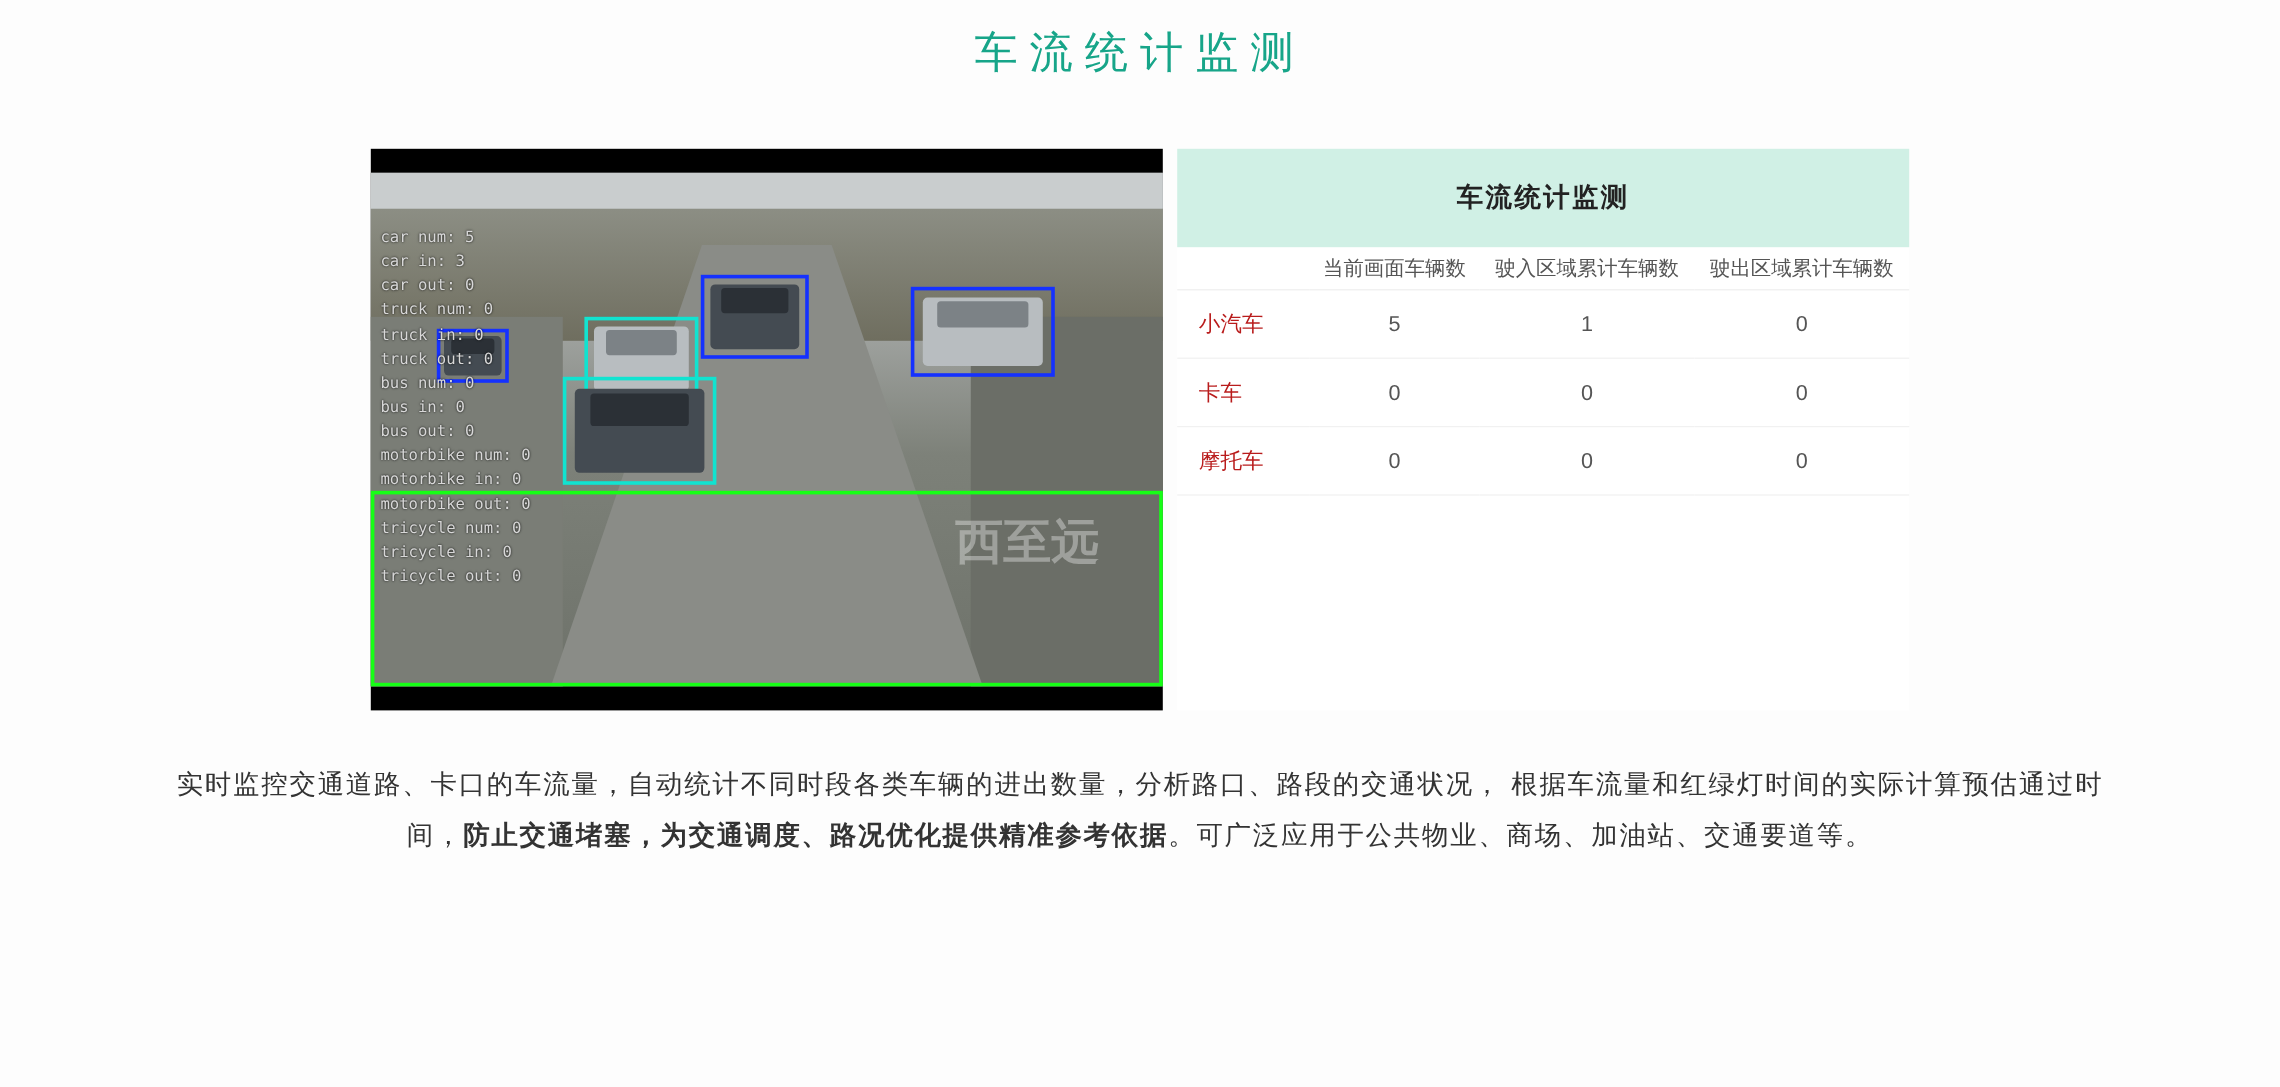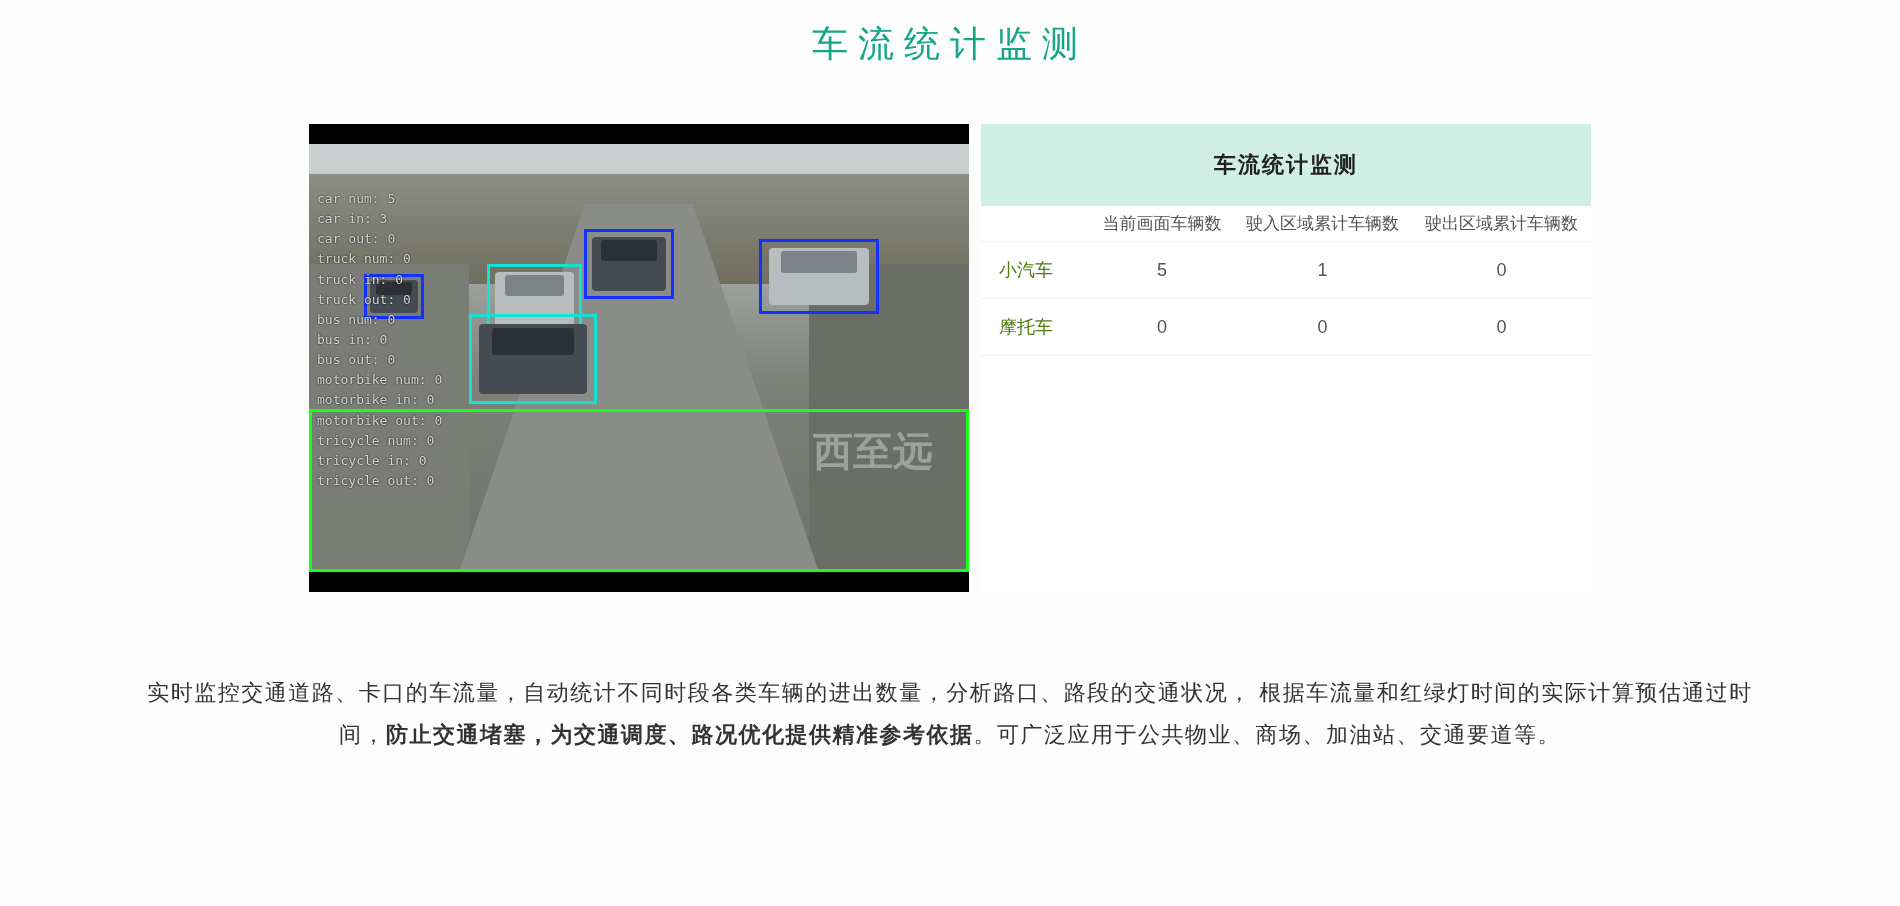--- a/index.html
+++ b/index.html
@@ -63,21 +63,21 @@
   position:absolute;
   left:8px; top:45px;
   color:#d8d8d8;
   font-family: monospace, sans-serif;
   font-size:13px;
   line-height:1.55;
   text-shadow:0 0 2px #000;
 }
 .watermark {
   position:absolute;
-  right:36px; top:280px;
+  right:53px; top:280px;
   font-size:40px;
   color:rgba(255,255,255,0.35);
   font-weight:700;
   pointer-events:none;
 }
 .table-panel {
   background:#fff;
   width:610px;
   flex-shrink:0;
 }
@@ -104,27 +104,27 @@
 .stat-table td {
   text-align:center;
   color:#555;
   font-size:18px;
   padding:16px 6px;
   border-bottom:1px solid #f1f1f1;
 }
 .stat-table td:first-child {
   text-align:left;
   padding-left:18px;
-  color:#4d7c0f;
+  color:#b91c1c;
   font-size:18px;
 }
 .stat-table th:first-child { width:110px; }
 .description {
   text-align:center;
-  margin-top:80px;
+  margin-top:41px;
   padding:0 130px;
   color:#333;
   font-size:22px;
   line-height:1.9;
   letter-spacing:1.5px;
 }
 .description .bold { font-weight:700; }
 </style>
 </head>
 <body>
@@ -191,20 +191,26 @@
         </tr>
       </thead>
       <tbody id="table-body">
           <tr>
             <td>小汽车</td>
             <td>5</td>
             <td>1</td>
             <td>0</td>
           </tr>
           <tr>
+            <td>卡车</td>
+            <td>0</td>
+            <td>0</td>
+            <td>0</td>
+          </tr>
+          <tr>
             <td>摩托车</td>
             <td>0</td>
             <td>0</td>
             <td>0</td>
           </tr>
         </tbody>
     </table>
   </div>
 
 </div>

